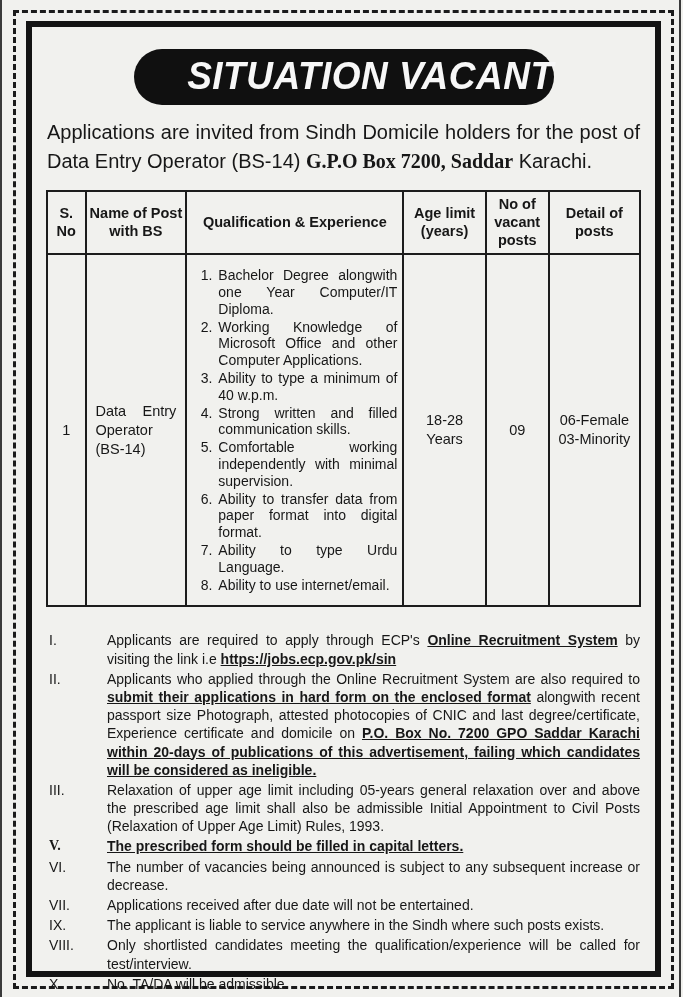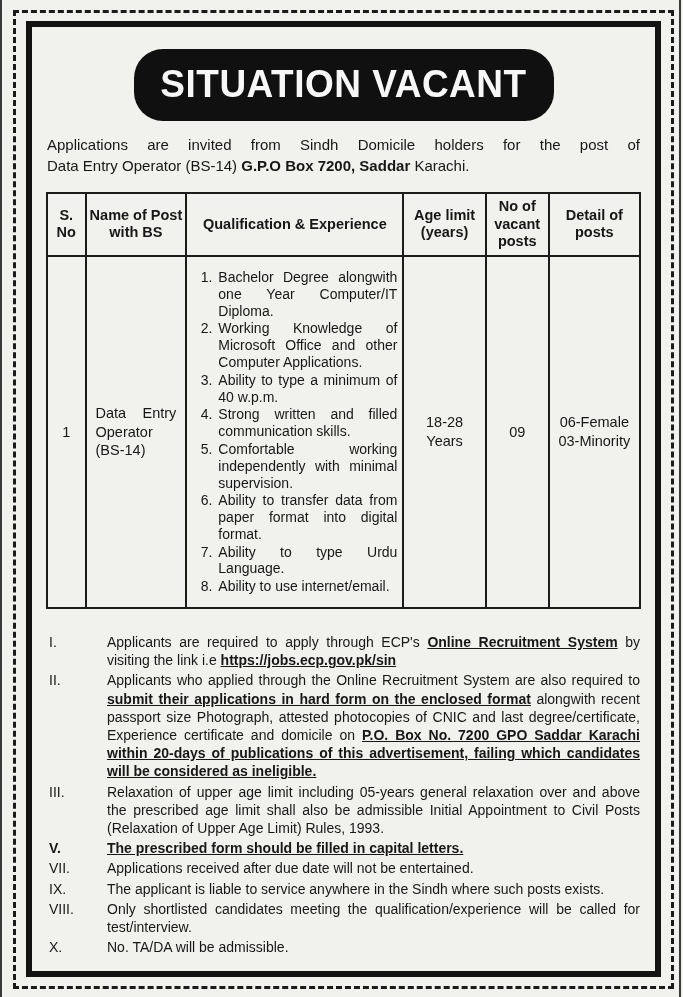--- a/index.html
+++ b/index.html
@@ -23,36 +23,36 @@
     position:absolute;top:10px;left:13px;right:9px;bottom:8px;
     border:3px dashed #1b1b1b;
   }
   .solid-frame{
     position:absolute;top:8px;left:10px;right:10px;bottom:9px;
     border:6px solid #131313;
     padding:0 14px;
   }
   
   .banner{
-    width:420px;height:72px;margin:22px auto 0;
+    width:420px;height:56px;margin:22px auto 0;
     background:var(--banner-bg);
     border-radius:29px;
-    display:flex;align-items:center;justify-content:center;
+    display:flex;align-items:center;justify-content:flex-end;font-style:italic;
   }
   .banner span{
     color:var(--banner-text);
     font-weight:bold;font-size:37px;letter-spacing:.5px;
     transform:scaleY(1.04);
   }
   
-  .intro{margin:13px 1px 0;font-size:15px;line-height:1.43;}
+  .intro{margin:13px 1px 0;font-size:20px;line-height:1.43;}
   .intro-l1{display:block;text-align:justify;text-align-last:justify;}
   .intro-l2{display:block;}
   .seg-normal{font-weight:normal;}
-  .seg-bold{font-weight:bold;}
+  .seg-bold{font-weight:bold;font-family:Liberation Serif, serif;}
   .seg-bold-underline{font-weight:bold;text-decoration:underline;}
   
   table.vac-table{
     width:100%;margin-top:15px;
     border-collapse:collapse;table-layout:fixed;
   }
   .vac-table th,.vac-table td{border:2px solid #1c1c1c;}
   .vac-table th{
     font-size:14.5px;font-weight:bold;text-align:center;vertical-align:middle;
     padding:4px 1px;white-space:pre-line;line-height:1.22;
@@ -156,20 +156,24 @@
         </div>
         <div class="note">
           <div class="note-num seg-normal">III.</div>
           <div class="note-text"><span class="seg-normal">Relaxation of upper age limit including 05-years general relaxation over and above the prescribed age limit shall also be admissible Initial Appointment to Civil Posts (Relaxation of Upper Age Limit) Rules, 1993.</span></div>
         </div>
         <div class="note">
           <div class="note-num seg-bold">V.</div>
           <div class="note-text"><span class="seg-bold-underline">The prescribed form should be filled in capital letters.</span></div>
         </div>
         <div class="note">
+          <div class="note-num seg-normal">VI.</div>
+          <div class="note-text"><span class="seg-normal">The number of vacancies being announced is subject to any subsequent increase or decrease.</span></div>
+        </div>
+        <div class="note">
           <div class="note-num seg-normal">VII.</div>
           <div class="note-text"><span class="seg-normal">Applications received after due date will not be entertained.</span></div>
         </div>
         <div class="note">
           <div class="note-num seg-normal">IX.</div>
           <div class="note-text"><span class="seg-normal">The applicant is liable to service anywhere in the Sindh where such posts exists.</span></div>
         </div>
         <div class="note">
           <div class="note-num seg-normal">VIII.</div>
           <div class="note-text"><span class="seg-normal">Only shortlisted candidates meeting the qualification/experience will be called for test/interview.</span></div>

